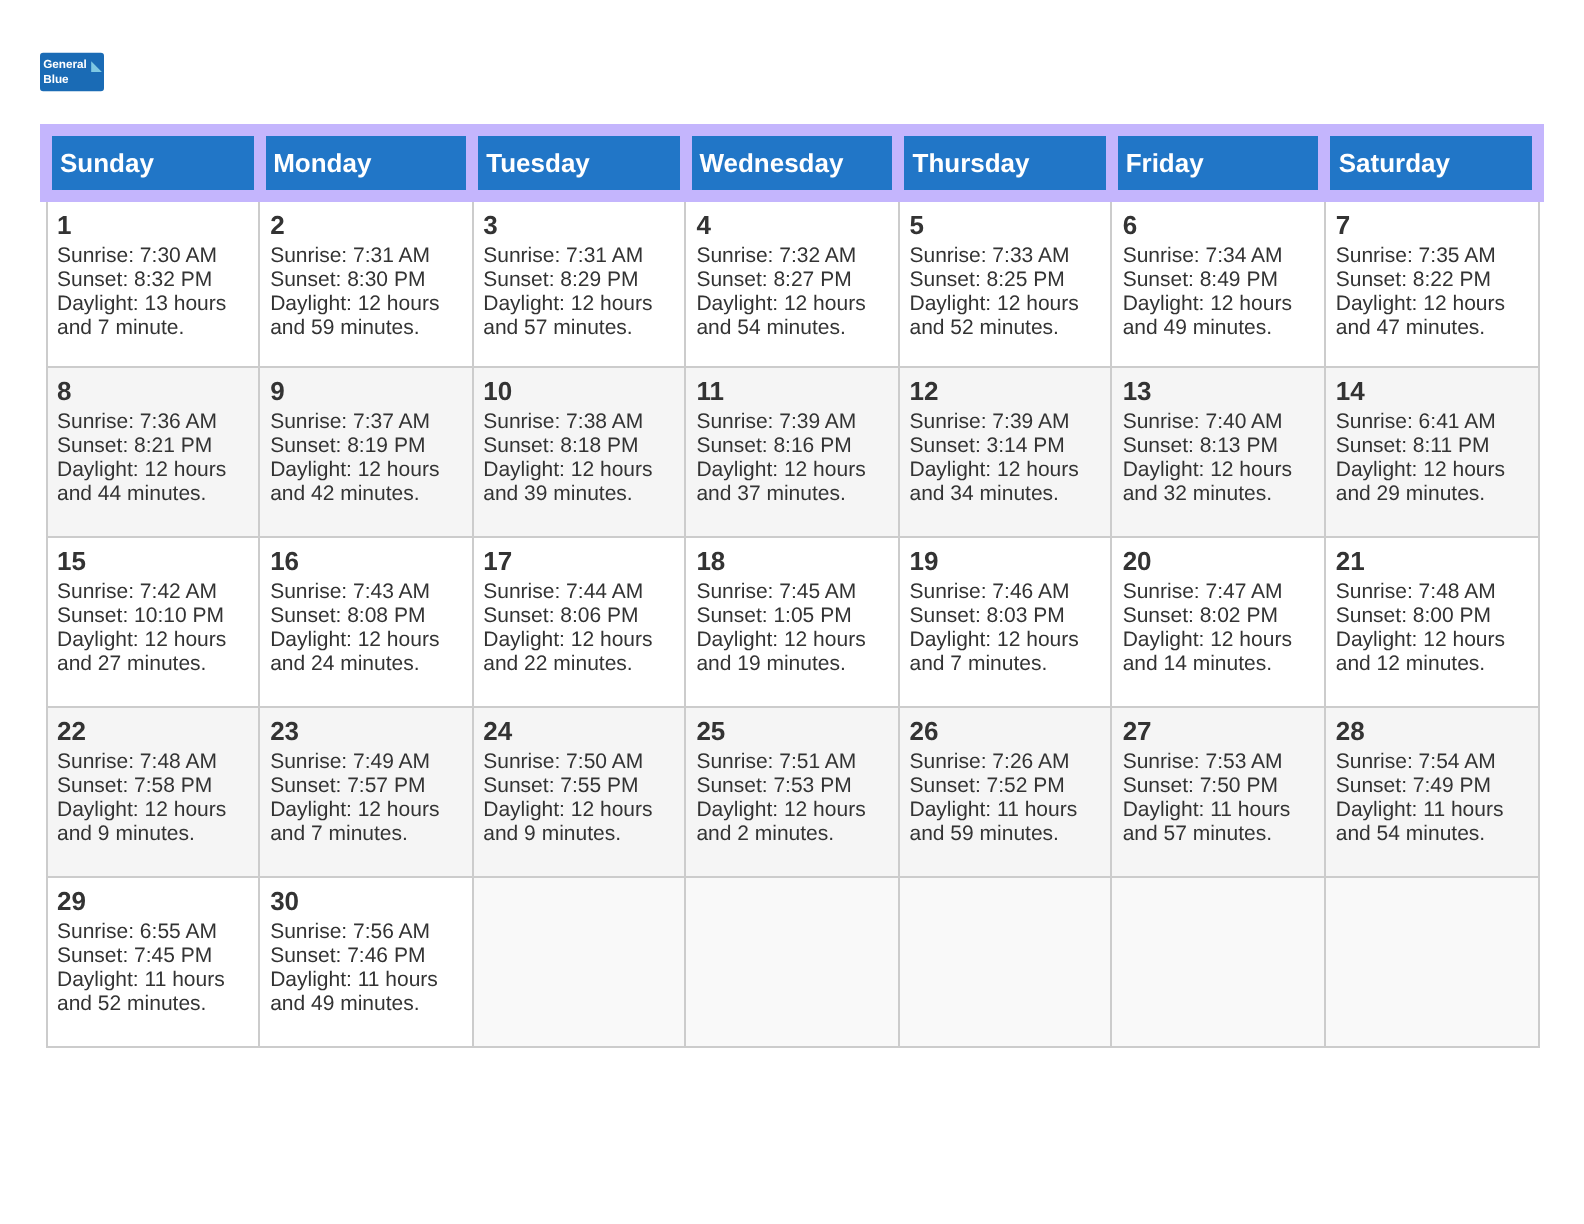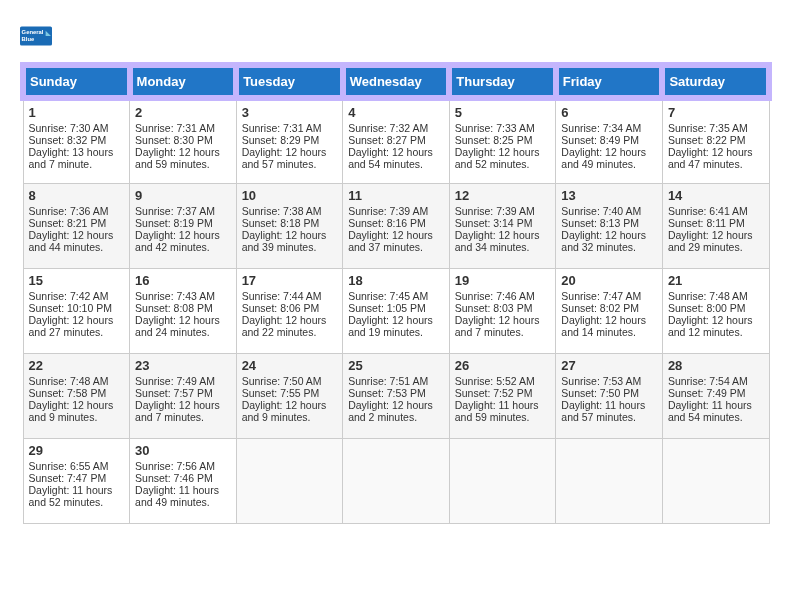--- a/index.html
+++ b/index.html
@@ -281,21 +281,21 @@
         </td>
         <td>
           <span class="day-num">25</span>
           <div>Sunrise: 7:51 AM</div>
           <div>Sunset: 7:53 PM</div>
           <div>Daylight: 12 hours</div>
           <div>and 2 minutes.</div>
         </td>
         <td>
           <span class="day-num">26</span>
-          <div>Sunrise: 5:52 AM</div>
+          <div>Sunrise: 7:26 AM</div>
           <div>Sunset: 7:52 PM</div>
           <div>Daylight: 11 hours</div>
           <div>and 59 minutes.</div>
         </td>
         <td>
           <span class="day-num">27</span>
           <div>Sunrise: 7:53 AM</div>
           <div>Sunset: 7:50 PM</div>
           <div>Daylight: 11 hours</div>
           <div>and 57 minutes.</div>
@@ -305,21 +305,21 @@
           <div>Sunrise: 7:54 AM</div>
           <div>Sunset: 7:49 PM</div>
           <div>Daylight: 11 hours</div>
           <div>and 54 minutes.</div>
         </td>
       </tr>
       <tr>
         <td>
           <span class="day-num">29</span>
           <div>Sunrise: 6:55 AM</div>
-          <div>Sunset: 7:47 PM</div>
+          <div>Sunset: 7:45 PM</div>
           <div>Daylight: 11 hours</div>
           <div>and 52 minutes.</div>
         </td>
         <td>
           <span class="day-num">30</span>
           <div>Sunrise: 7:56 AM</div>
           <div>Sunset: 7:46 PM</div>
           <div>Daylight: 11 hours</div>
           <div>and 49 minutes.</div>
         </td>

